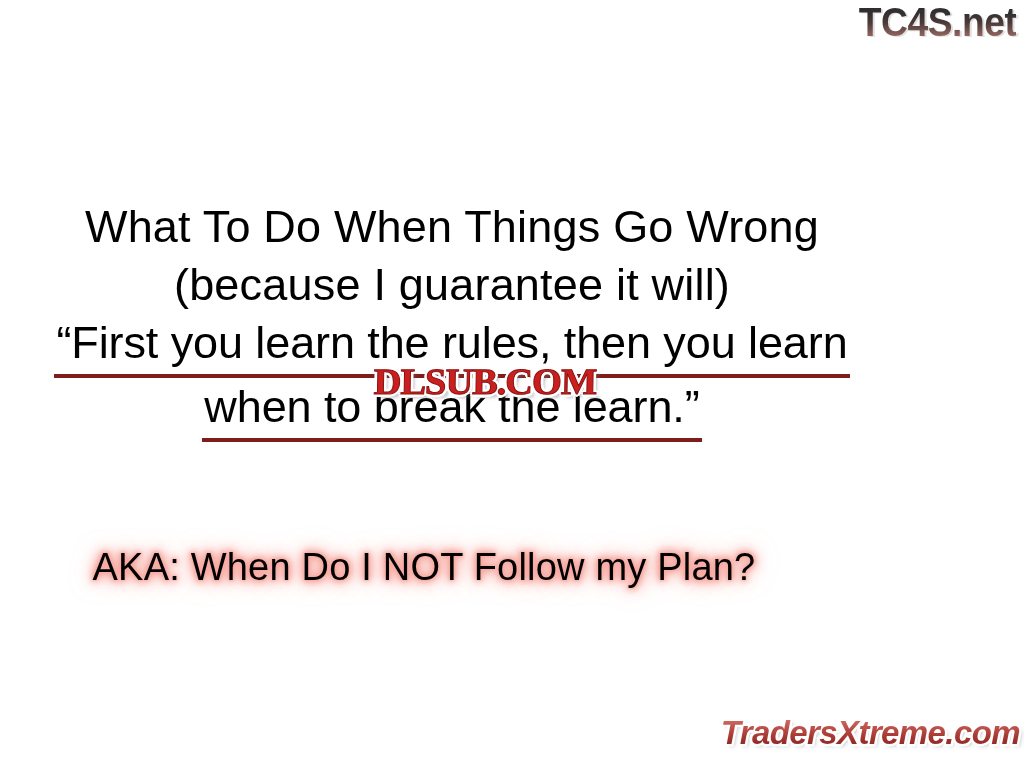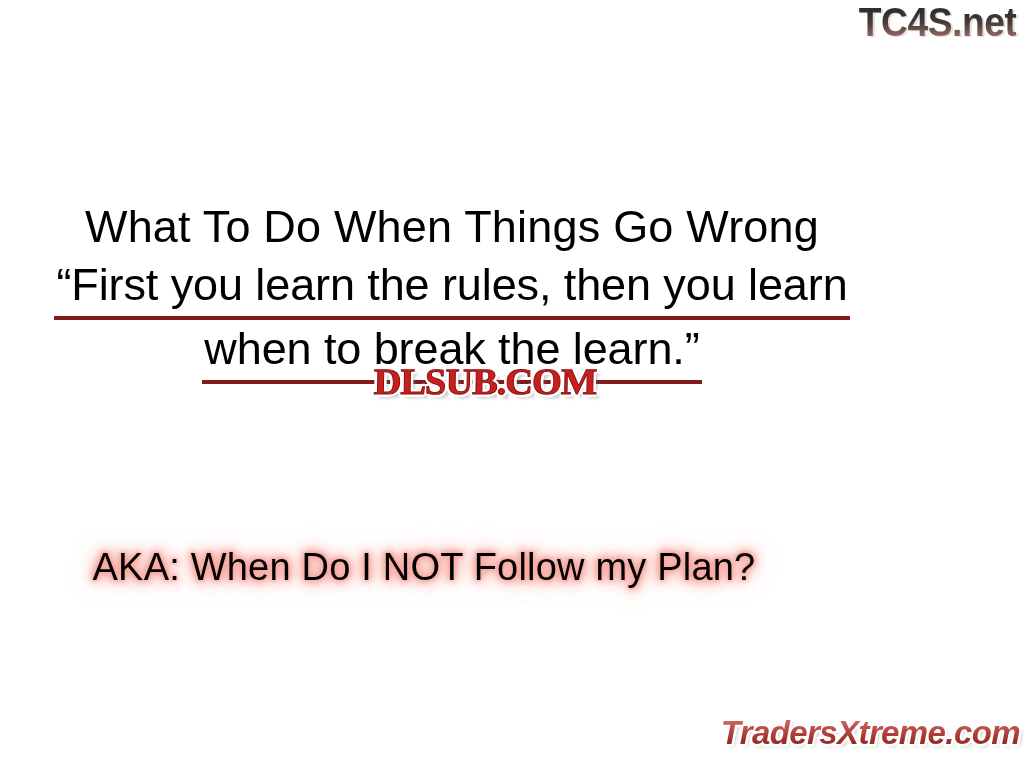--- a/index.html
+++ b/index.html
@@ -201,20 +201,21 @@
 
   <div>
     <div class="brand-top-shadow">TC4S.net</div>
     <div class="brand-top">TC4S.net</div>
   </div>
 
   <div class="body-block">
 
     <div class="line line-title">What To Do When Things Go Wrong</div>
 
+    <div class="line line-paren">(because I guarantee it will)</div>
 
     <div class="line line-quote">
       <span class="ul">“First you learn the rules, then you learn</span>
     </div>
 
     <div class="line line-quote">
       <span class="ul">when to break the learn.”</span>
     </div>
 
   </div>

